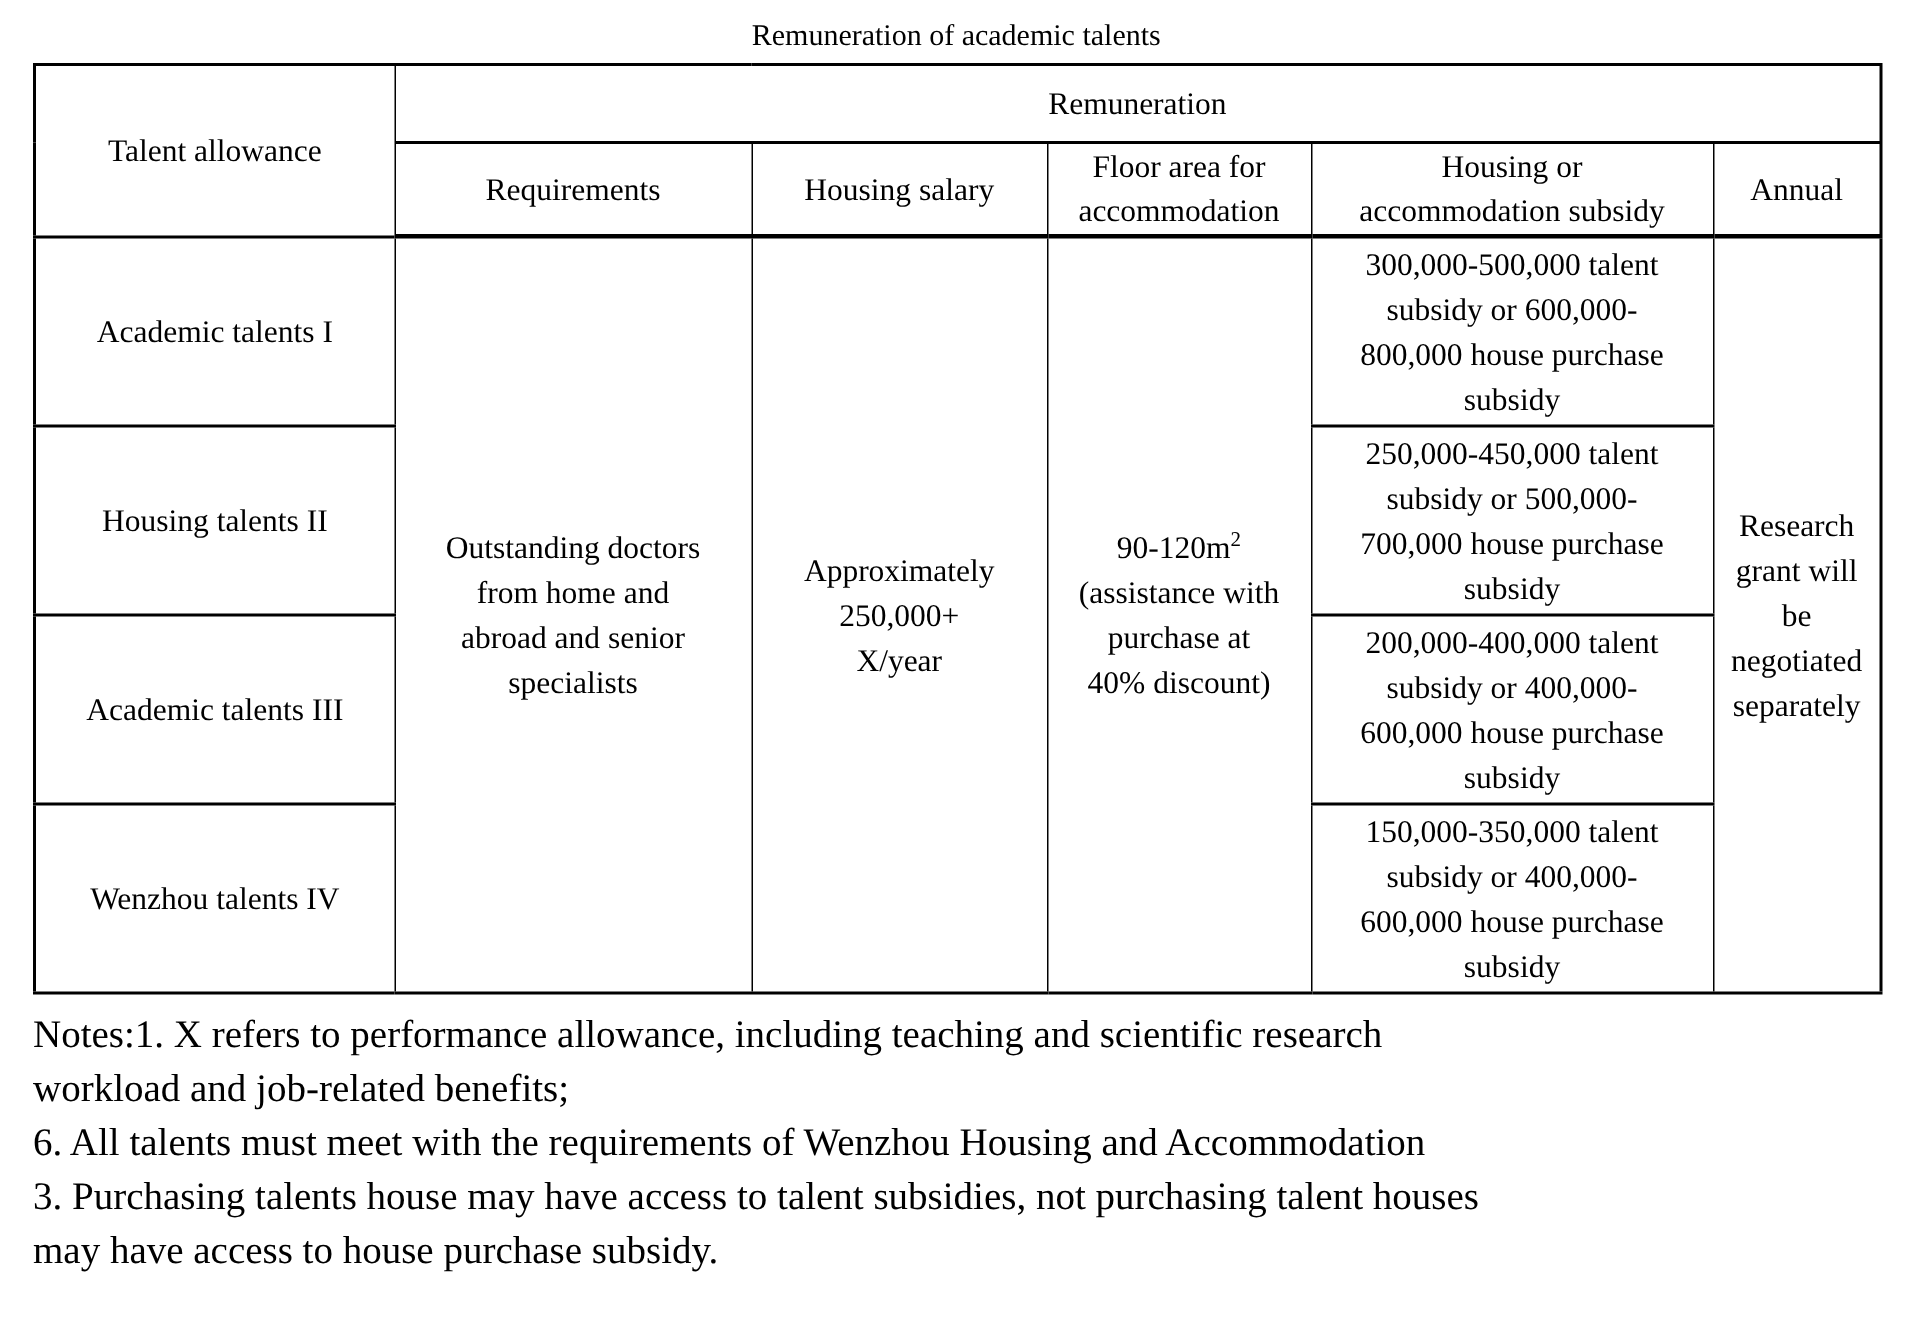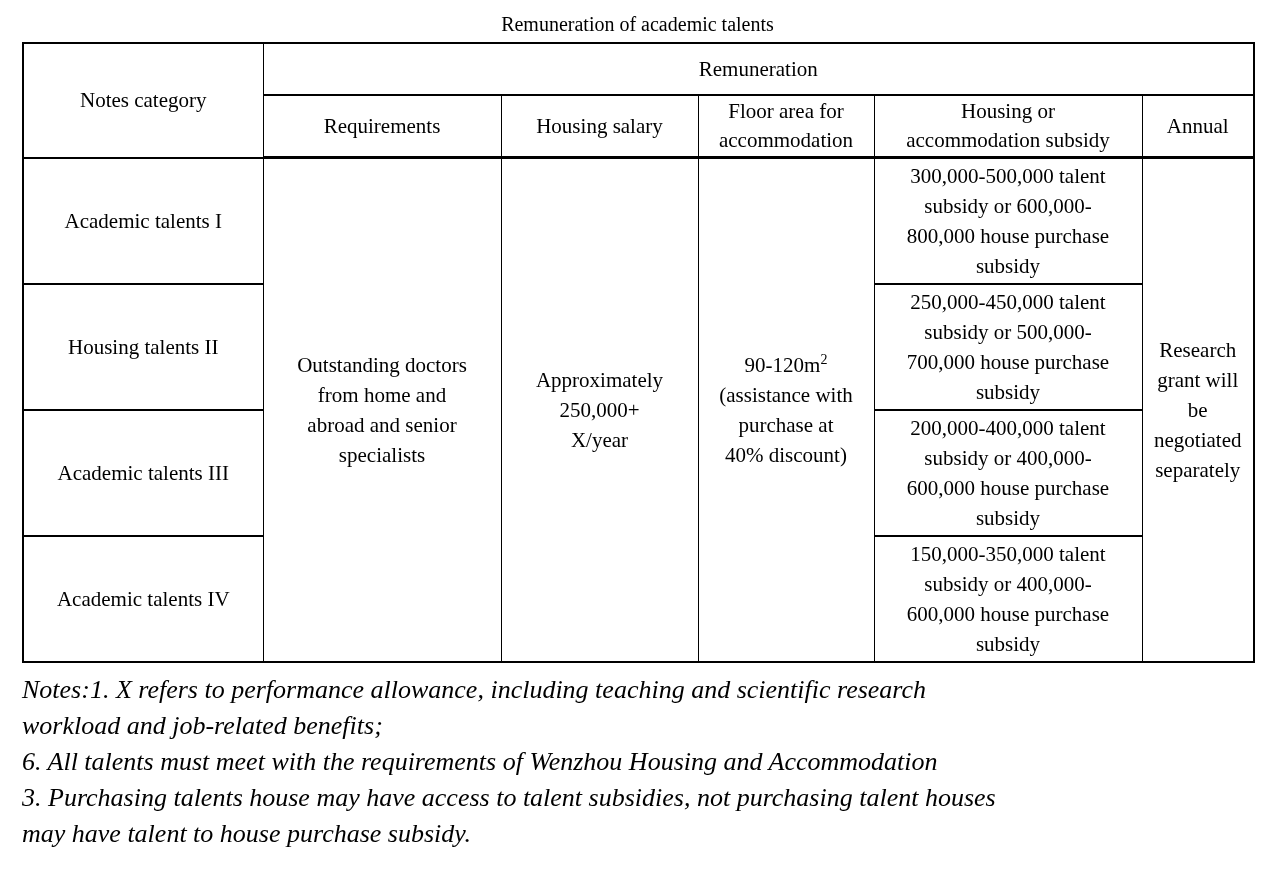--- a/index.html
+++ b/index.html
@@ -50,21 +50,20 @@
   td.cat-cell { height: 124px; }
   td.lift-cell { padding-bottom: 115px; } 
   sup.m2 {
     font-size: 14px;
     line-height: 0;
     vertical-align: super;
   }
   .notes {
     margin-top: 9px;
     font-size: 26px;
-    font-style: italic;
   }
   .notes .note-line {
     white-space: nowrap;
     height: 36px;
     line-height: 36px;
   }
 </style>
 </head>
 <body>
 
@@ -77,21 +76,21 @@
       <col style="width:240px">
       <col style="width:238px">
       <col style="width:197px">
       <col style="width:176px">
       <col style="width:268px">
       <col style="width:112px">
     </colgroup>
 
     <tbody>
         <tr class="head1">
-      <td rowspan="2">Notes category</td>
+      <td rowspan="2">Talent allowance</td>
       <td colspan="5">Remuneration</td>
     </tr>
 
     <tr class="head2">
       <td>Requirements</td>
       <td>Housing salary</td>
       <td>Floor area for<br>accommodation</td>
       <td>Housing or<br>accommodation subsidy</td>
       <td>Annual</td>
     </tr>
@@ -109,27 +108,27 @@
       <td class="cat-cell">Housing talents II</td>
       <td>250,000-450,000 talent<br>subsidy or 500,000-<br>700,000 house purchase<br>subsidy</td>
     </tr>
 
     <tr>
       <td class="cat-cell">Academic talents III</td>
       <td>200,000-400,000 talent<br>subsidy or 400,000-<br>600,000 house purchase<br>subsidy</td>
     </tr>
 
     <tr>
-      <td class="cat-cell">Academic talents IV</td>
+      <td class="cat-cell">Wenzhou talents IV</td>
       <td>150,000-350,000 talent<br>subsidy or 400,000-<br>600,000 house purchase<br>subsidy</td>
     </tr>
   </tbody>
     </table>
 
   <div class="notes">
     <div class="note-line">Notes:1. X refers to performance allowance, including teaching and scientific research</div>
     <div class="note-line">workload and job-related benefits;</div>
     <div class="note-line">6. All talents must meet with the requirements of Wenzhou Housing and Accommodation</div>
     <div class="note-line">3. Purchasing talents house may have access to talent subsidies, not purchasing talent houses</div>
-    <div class="note-line">may have talent to house purchase subsidy.</div>
+    <div class="note-line">may have access to house purchase subsidy.</div>
   </div>
 
 </div>
 
 </body></html>

